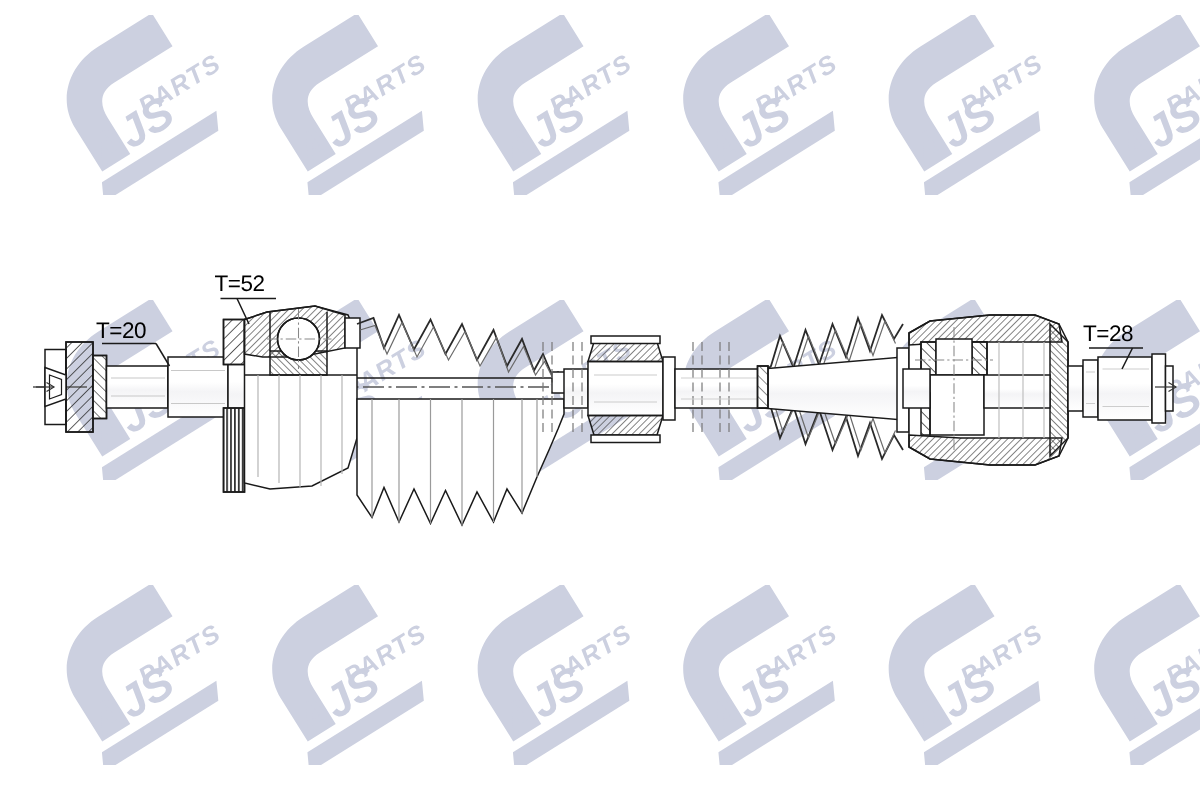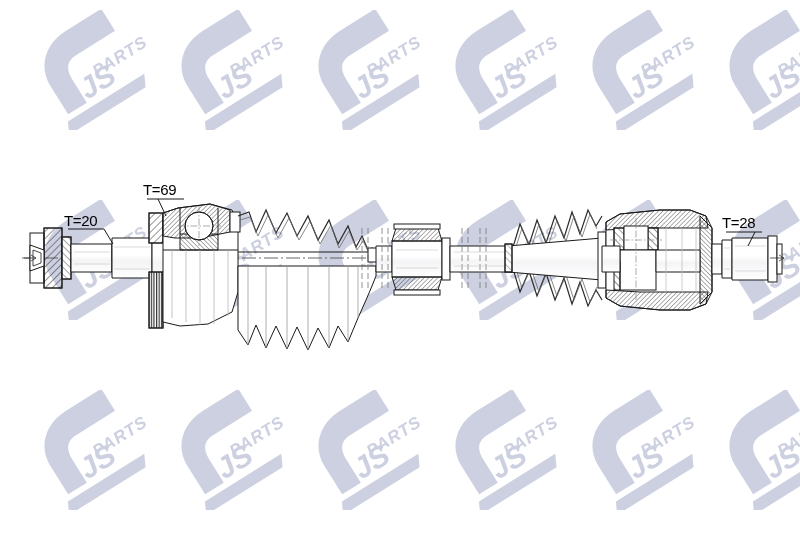--- a/index.html
+++ b/index.html
@@ -500,16 +500,16 @@
 
           <line x1="726" y1="232" x2="762" y2="232"></line>
           <line x1="755" y1="232" x2="748" y2="246"></line>
         </g>
 
       </g>
     </svg>
   </div>
 
   <div class="dim-label" id="label-t30">T=20</div>
-  <div class="dim-label" id="label-t52">T=69</div>
+  <div class="dim-label" id="label-t52">T=52</div>
   <div class="dim-label" id="label-t28">T=28</div>
 
 </div>
 
 </body></html>

